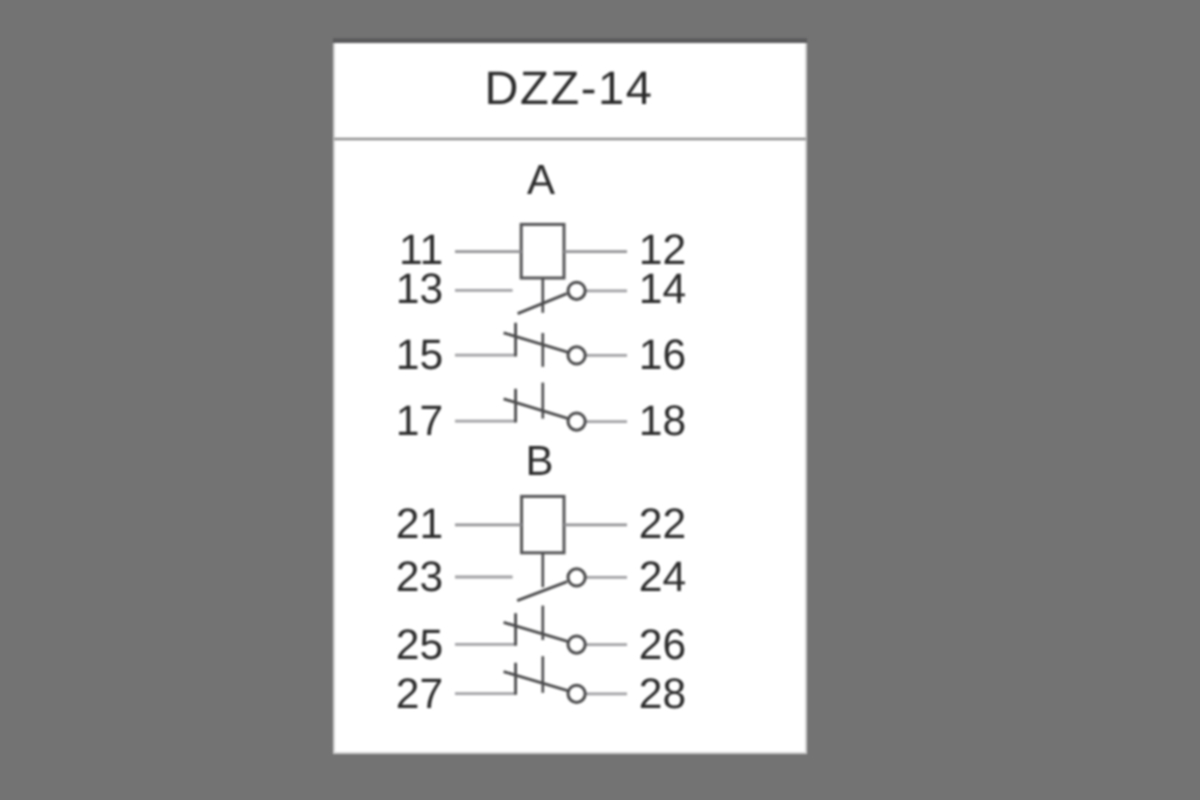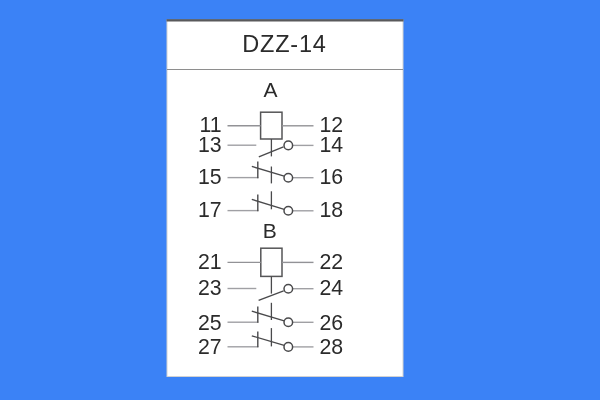--- a/index.html
+++ b/index.html
@@ -1,16 +1,16 @@
 <!DOCTYPE html>
 <html><head>
 <meta charset="utf-8">
 <style>
   html,body{margin:0;padding:0;background:#ffffff;}
-  .stage{position:relative;width:600px;height:400px;background:#3b82f6;overflow:hidden;}
+  .stage{position:relative;width:600px;height:400px;background:#737373;overflow:hidden;}
   svg{position:absolute;left:0;top:0;filter:blur(0.4px);}
   text{font-family:"Liberation Sans",sans-serif;fill:#2b2b2b;}
 </style>
 </head>
 <body>
 <div class="stage">
 <svg width="600" height="400" viewBox="0 0 600 400">
 
   <rect x="167" y="20" width="236" height="356.5" fill="#ffffff" stroke="#d2d2d2" stroke-width="1"></rect>
 

